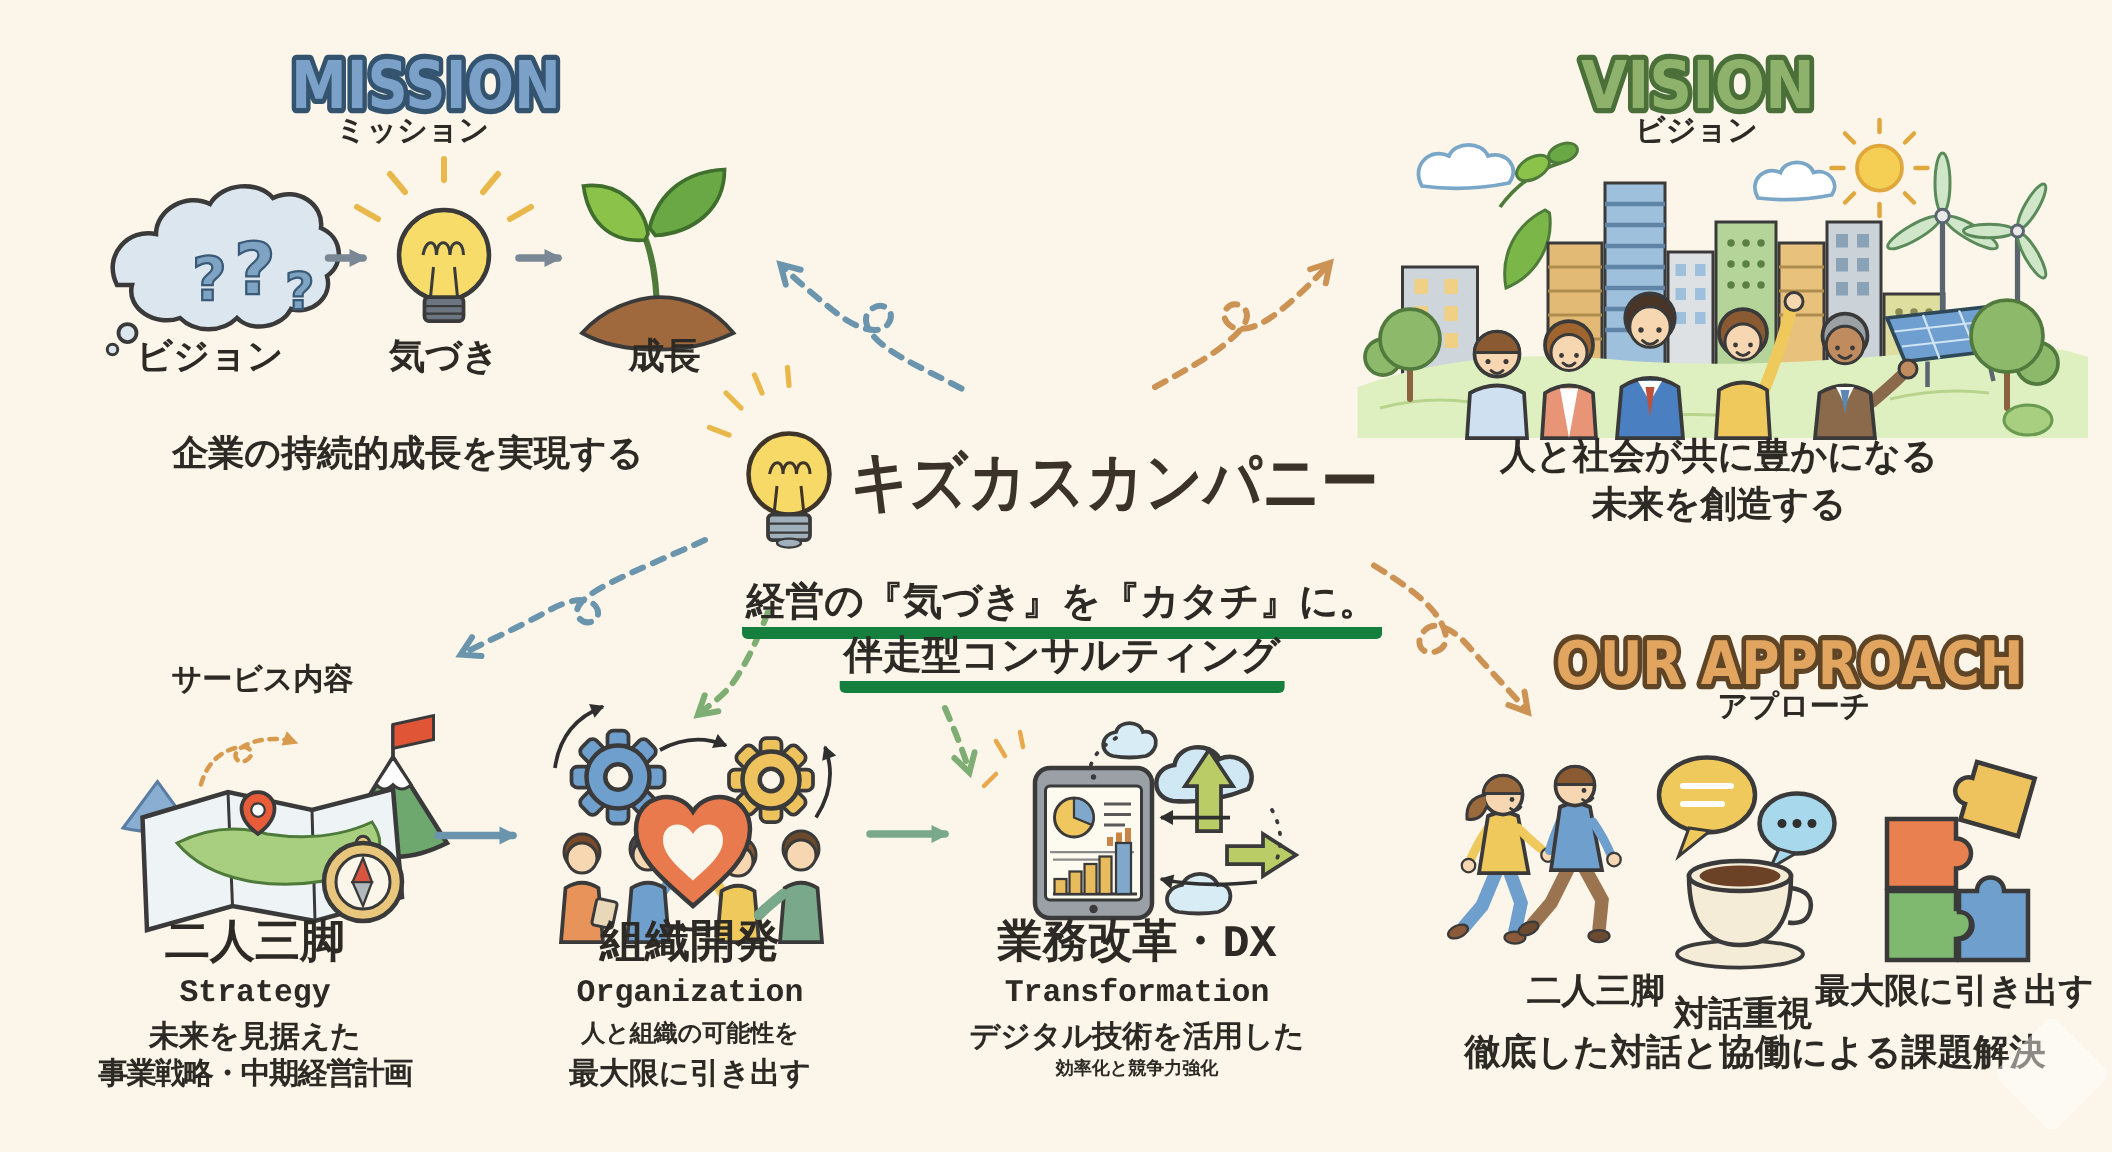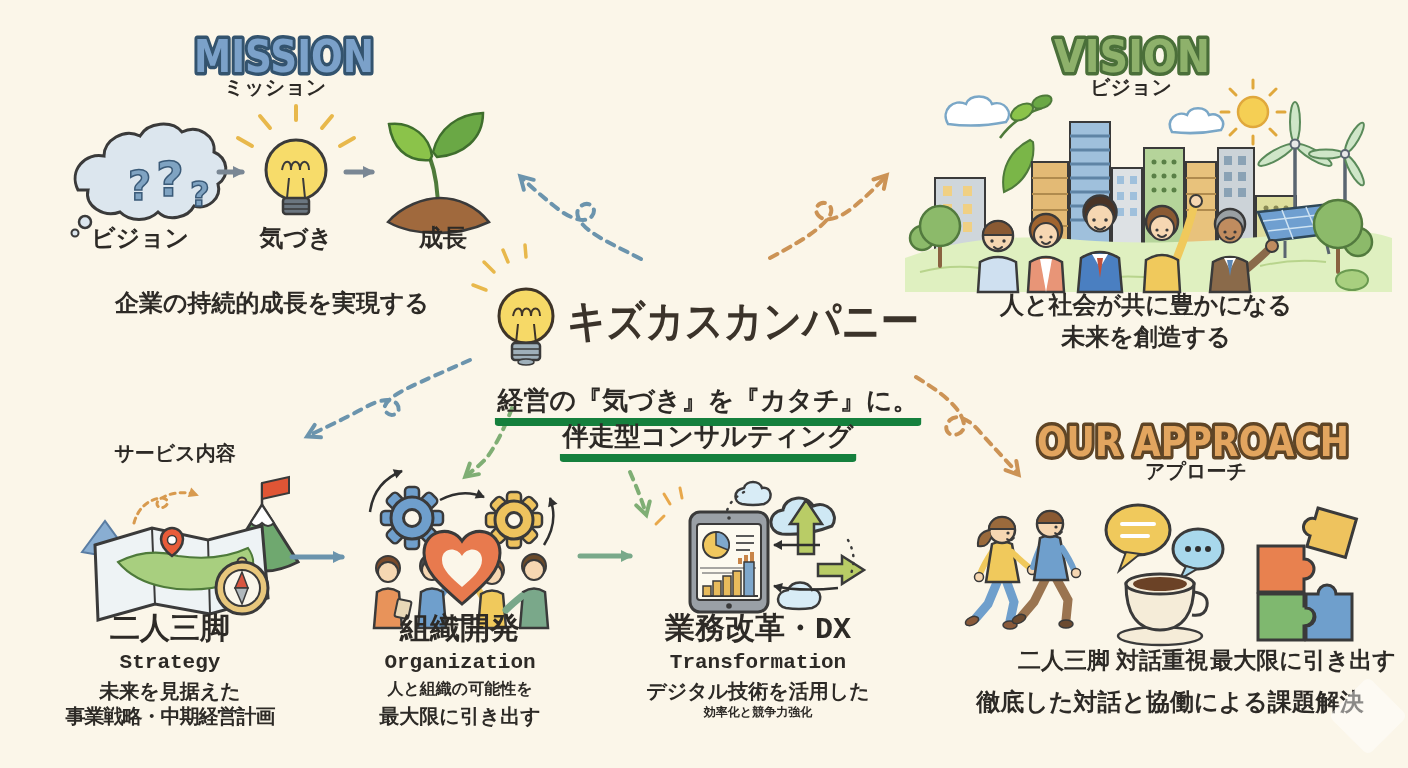--- a/index.html
+++ b/index.html
@@ -531,18 +531,18 @@
     <div class="ctext" style="left:758px;top:707px;font-size:12px">効率化と競争力強化</div>
   </div>
 
   <div class="abs" style="left:1023px;top:416px;width:340px;height:52px">
     <svg width="340" height="52">
         <text x="170" y="40" text-anchor="middle" textLength="312" lengthAdjust="spacingAndGlyphs" class="bubble bubble-orange" font-size="40">OUR APPROACH</text>
       </svg>
   </div>
   <div class="ctext" style="left:1196px;top:462px;font-size:20px">アプローチ</div>
   <div class="ctext" style="left:1064px;top:650px;font-size:23px">二人三脚</div>
-  <div class="ctext" style="left:1162px;top:650px;font-size:23px">対話重視</div>
+  <div class="ctext" style="left:1162px;top:665px;font-size:23px">対話重視</div>
   <div class="ctext" style="left:1303px;top:650px;font-size:23px">最大限に引き出す</div>
   <div class="ctext" style="left:1170px;top:691px;font-size:24px">徹底した対話と協働による課題解決</div>
 
   <div class="watermark"></div>
 </div>
 
 </body></html>

